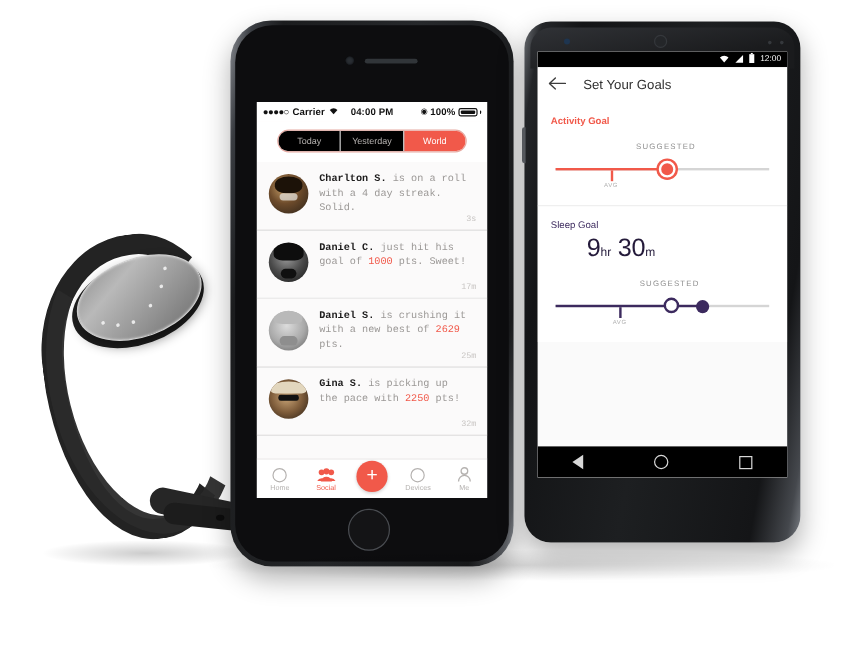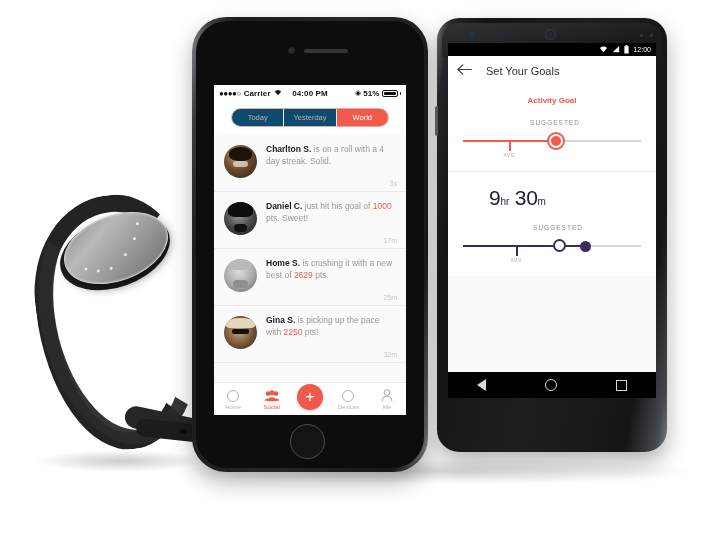--- a/index.html
+++ b/index.html
@@ -99,27 +99,27 @@
   .batt-fill { position: absolute; inset: 1px; background: #111; border-radius: 1px; }
   .batt-cap { width: 1.5px; height: 3px; background: #111; border-radius: 0 1px 1px 0; }
 
   
   .seg-wrap { background: #fff; padding: 7px 17px 8px; }
   .seg {
     display: flex; border: 1px solid #e6aaa2; border-radius: 11px; overflow: hidden; height: 19px;
   }
   .seg-item {
     flex: 1; display: flex; align-items: center; justify-content: center;
-    font-size: 7.5px; color: #b4b0ae; background: #0c4a6e; border-right: 1px solid #ececec;
+    font-size: 7.5px; color: #b4b0ae; background: #000000; border-right: 1px solid #ececec;
   }
   .seg-item:last-child { border-right: none; }
   .seg-item.active { background: #f1594a; color: #fff; }
 
   
-  .feed { background: #737373; }
+  .feed { background: #737373; font-family: Liberation Mono, monospace; }
   .feed-row {
     display: flex; padding: 8px 9px 6px 10px; background: #fbfafa;
     border-bottom: 1px solid #eceaea; position: relative; min-height: 57px;
   }
   .avatar {
     width: 33px; height: 33px; border-radius: 50%; flex: 0 0 33px; margin-top: 2px;
     background: #888; overflow: hidden; position: relative;
   }
   .feed-body { margin-left: 9px; padding-right: 4px; }
   .feed-text { font-size: 8.5px; line-height: 12px; color: #9b9896; }
@@ -250,21 +250,21 @@
         <span class="dots">●●●●○</span>
         <span class="ios-carrier">Carrier</span>
         <span class="wifi-ic">
           <svg width="8" height="7" viewBox="0 0 12 10">
               <path d="M6 9.2 L1.2 3.6 A7 7 0 0 1 10.8 3.6 Z" fill="#111"></path>
             </svg>
         </span>
         <span class="ios-time">04:00 PM</span>
         <span class="ios-right">
           <span style="font-size:7px;">◉</span>
-          <span class="ios-batt-pct">51%</span>
+          <span class="ios-batt-pct">100%</span>
           <span class="batt-body">
               <span class="batt-fill"></span>
             </span>
           <span class="batt-cap"></span>
         </span>
       </div>
 
       <div class="seg-wrap">
         <div class="seg">
           <div class="seg-item">Today</div>
@@ -302,21 +302,21 @@
         </div>
 
 
         <div class="feed-row">
           <div class="avatar" style="background:radial-gradient(circle at 45% 38%, #dcdcdc 0%, #a8a8a8 55%, #5e5e5e 100%);">
             <div style="position:absolute;left:4px;top:0px;width:24px;height:11px;background:#b9b9b9;border-radius:50% 50% 30% 30%;"></div>
             <div style="position:absolute;left:9px;top:21px;width:15px;height:8px;background:#8e8e8e;border-radius:4px;"></div>
           </div>
           <div class="feed-body">
             <div class="feed-text">
-              <span class="nm">Home S.</span><span> is crushing it with a new best of </span><span class="hl">2629</span><span> pts.</span>
+              <span class="nm">Daniel S.</span><span> is crushing it with a new best of </span><span class="hl">2629</span><span> pts.</span>
             </div>
           </div>
           <div class="feed-time">25m</div>
         </div>
 
         <div class="feed-row">
           <div class="avatar" style="background:radial-gradient(circle at 45% 45%, #c9a578 0%, #7e5c3a 50%, #241a12 100%);">
             <div style="position:absolute;left:2px;top:2px;width:29px;height:10px;background:#e2d6bd;border-radius:50% 50% 20% 20%;"></div>
             <div style="position:absolute;left:8px;top:13px;width:17px;height:5px;background:#111;border-radius:2px;"></div>
           </div>
@@ -406,32 +406,33 @@
       <div class="and-appbar">
         <span class="and-back">
           <svg width="15" height="13" viewBox="0 0 18 14">
             <path d="M1 7 H17 M1 7 L7 1.5 M1 7 L7 12.5" stroke="#3d3d3d" stroke-width="1.4" fill="none" stroke-linecap="round"></path>
           </svg>
         </span>
         <span class="and-title">Set Your Goals</span>
       </div>
 
       <div class="card">
-        <div class="goal-lbl" style="color:#f1594a;text-align:center;">Activity Goal</div>
+        <div class="goal-lbl" style="color:#f1594a;">Activity Goal</div>
         <div class="sug-lbl" style="margin-left:6px;">SUGGESTED</div>
         <div class="slider">
           <div class="track"></div>
           <div class="track-fill" style="width:52%; background:#f1594a;"></div>
           <div class="avg-tick" style="left:26%; background:#f1594a;"></div>
           <div class="avg-lbl" style="left:26%;">AVG</div>
           <div class="thumb-ring" style="left:calc(52% - 7px);"></div>
         </div>
       </div>
 
       <div class="card" style="border-bottom:none;">
+        <div class="goal-lbl" style="color:#3c2a5e; font-weight:normal;">Sleep Goal</div>
         <div class="goal-val" style="color:#241a3a; font-weight:normal;margin-left:30px;">
           <span class="big">9</span><span class="sm">hr</span><span class="big">&nbsp;</span><span class="big">30</span><span class="sm">m</span>
         </div>
         <div class="sug-lbl" style="margin-left:12px;">SUGGESTED</div>
         <div class="slider">
           <div class="track"></div>
           <div class="track-fill" style="width:69%; background:#3c2a5e;"></div>
           <div class="avg-tick" style="left:30%; background:#3c2a5e;"></div>
           <div class="avg-lbl" style="left:30%;">AVG</div>
           <div class="thumb-open" style="left:calc(54% - 6.5px);"></div>

